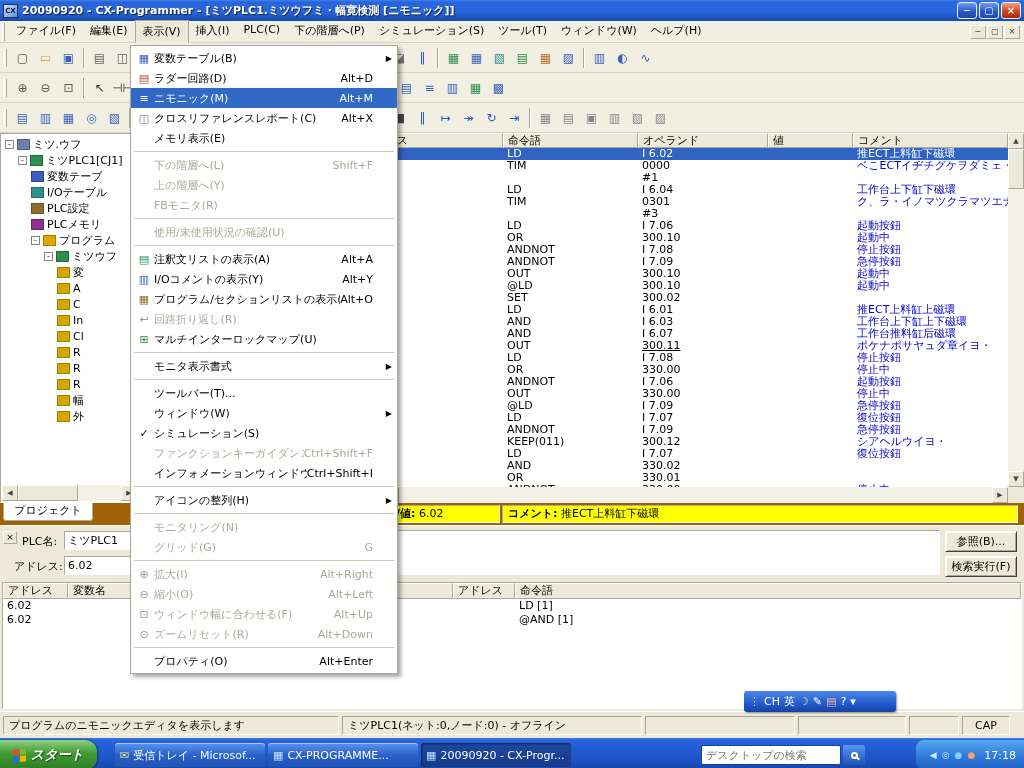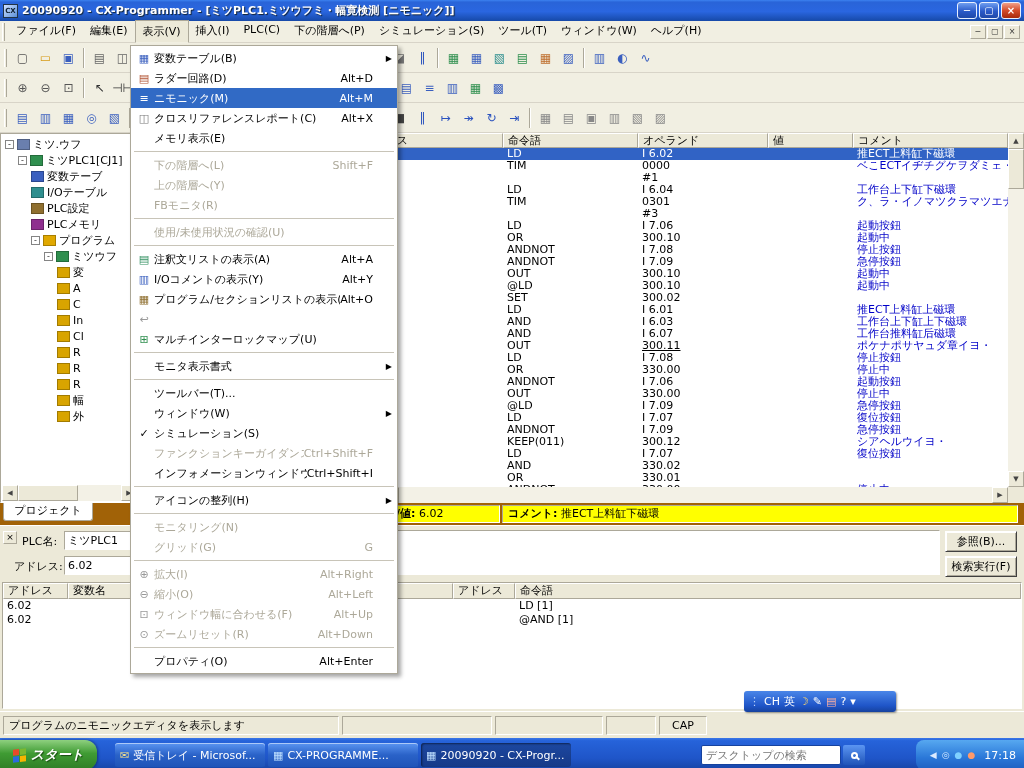--- a/index.html
+++ b/index.html
@@ -649,20 +649,21 @@
             <div class="wl-c" style="width: 385px;"></div>
             <div class="wl-c" style="width: 62px;"></div>
             <div class="wl-c" style="flex: 1 1 0%;">@AND [1]</div>
           </div>
         </div>
     </div>
   </div>
 
   <div class="statusbar">
     <div class="sb-cell" style="width:336px;">プログラムのニモニックエディタを表示します</div>
+    <div class="sb-cell" style="width:300px;">ミツPLC1(ネット:0,ノード:0) - オフライン</div>
     <div class="sb-cell" style="width:150px;"></div>
     <div class="sb-cell" style="width:108px;"></div>
     <div class="sb-cell" style="width:50px;"></div>
     <div class="sb-cell" style="width:48px; text-align:center;">CAP</div>
   </div>
 
   <div class="taskbar">
     <div class="startbtn">
       <span class="flag">
         <i style="background:#e84a2a;"></i>
@@ -774,20 +775,21 @@
         <span class="arr"></span>
       </div>
       <div class="vmi">
         <span class="ic" style="color: rgb(143, 111, 47);">▦</span>
         <span class="lbl">プログラム/セクションリストの表示(P)</span>
         <span class="sc">Alt+O</span>
         <span class="arr"></span>
       </div>
       <div class="vmi dis">
         <span class="ic" style="color: rgb(153, 153, 153);">↩</span>
+        <span class="lbl">回路折り返し(R)</span>
         <span class="sc"></span>
         <span class="arr"></span>
       </div>
       <div class="vmi">
         <span class="ic" style="color: rgb(47, 143, 79);">⊞</span>
         <span class="lbl">マルチインターロックマップ(U)</span>
         <span class="sc"></span>
         <span class="arr"></span>
       </div>
       <div class="vmsep"></div>

